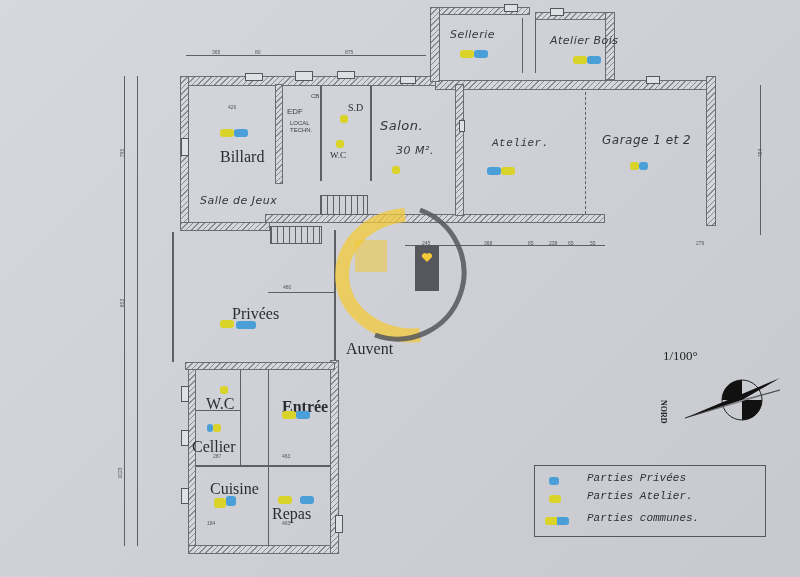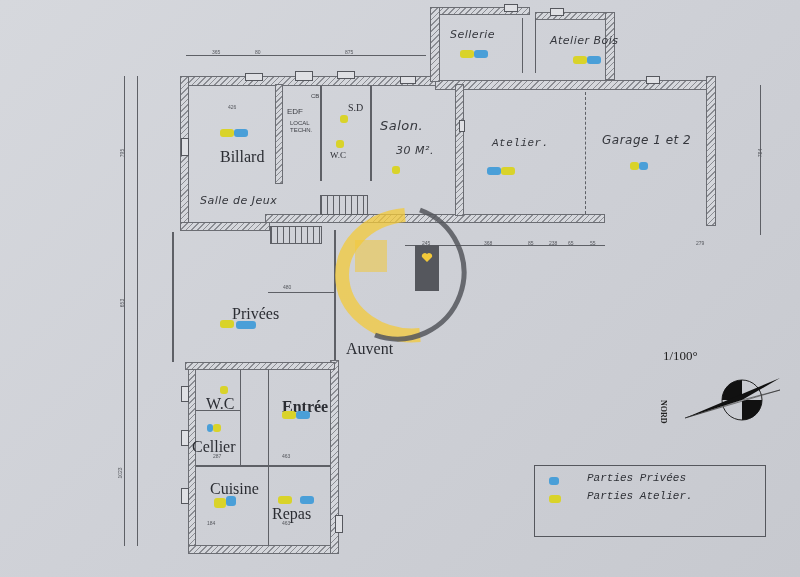--- a/index.html
+++ b/index.html
@@ -172,15 +172,19 @@
 
   <div id="legend">
     <div class="leg-row" style="top:6px;">
       <div class="sw" style="width:10px;background:#4a9fd8;"></div>
       <span class="tx">Parties Privées</span>
     </div>
     <div class="leg-row" style="top:24px;">
       <div class="sw" style="width:12px;background:#d9d32a;"></div>
       <span class="tx">Parties Atelier.</span>
     </div>
+    <div class="leg-row" style="top:46px;">
+      <div class="sw" style="left:10px;width:24px;background:linear-gradient(90deg,#d9d32a 50%,#4a9fd8 50%);"></div>
+      <span class="tx">Parties communes.</span>
+    </div>
   </div>
 
 </div>
 
 </body></html>

